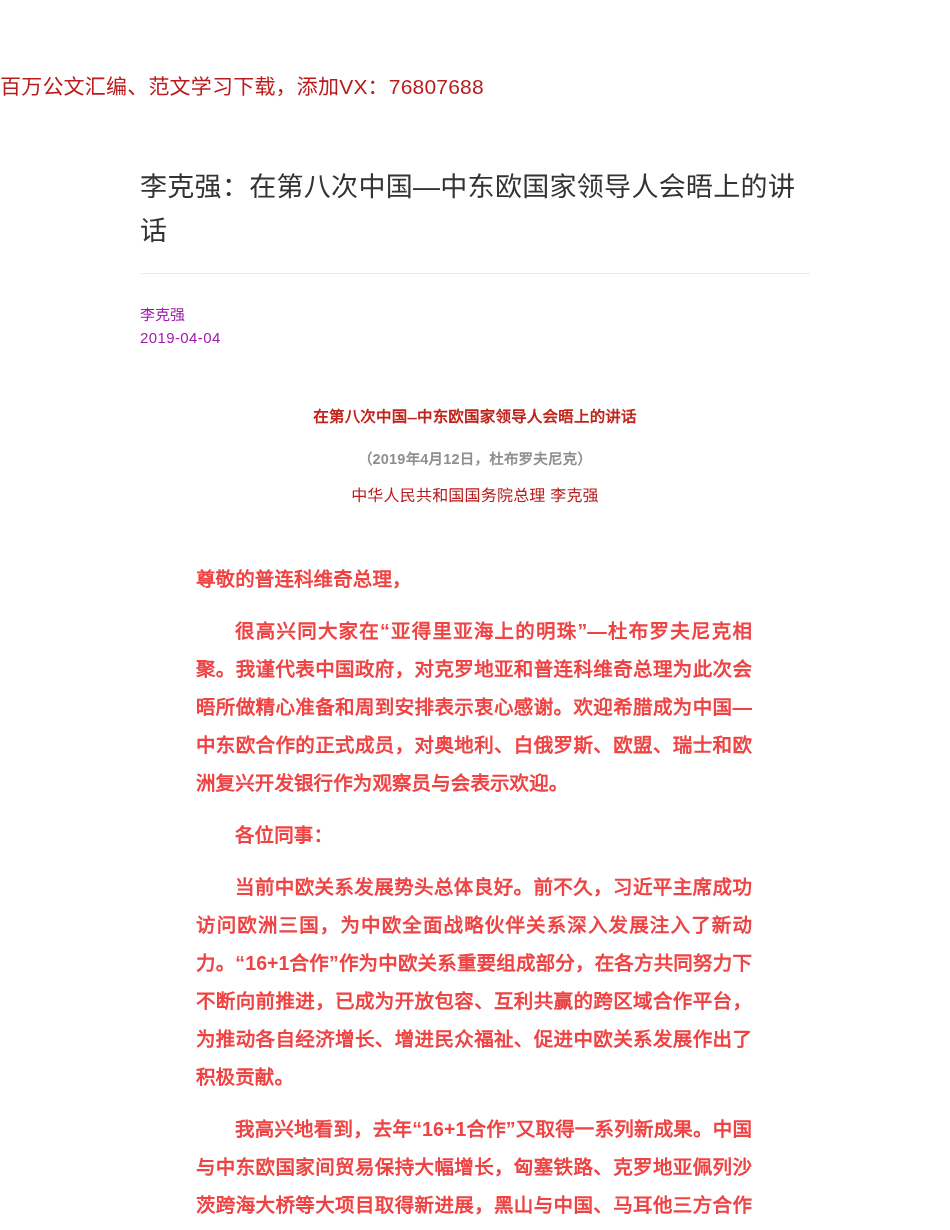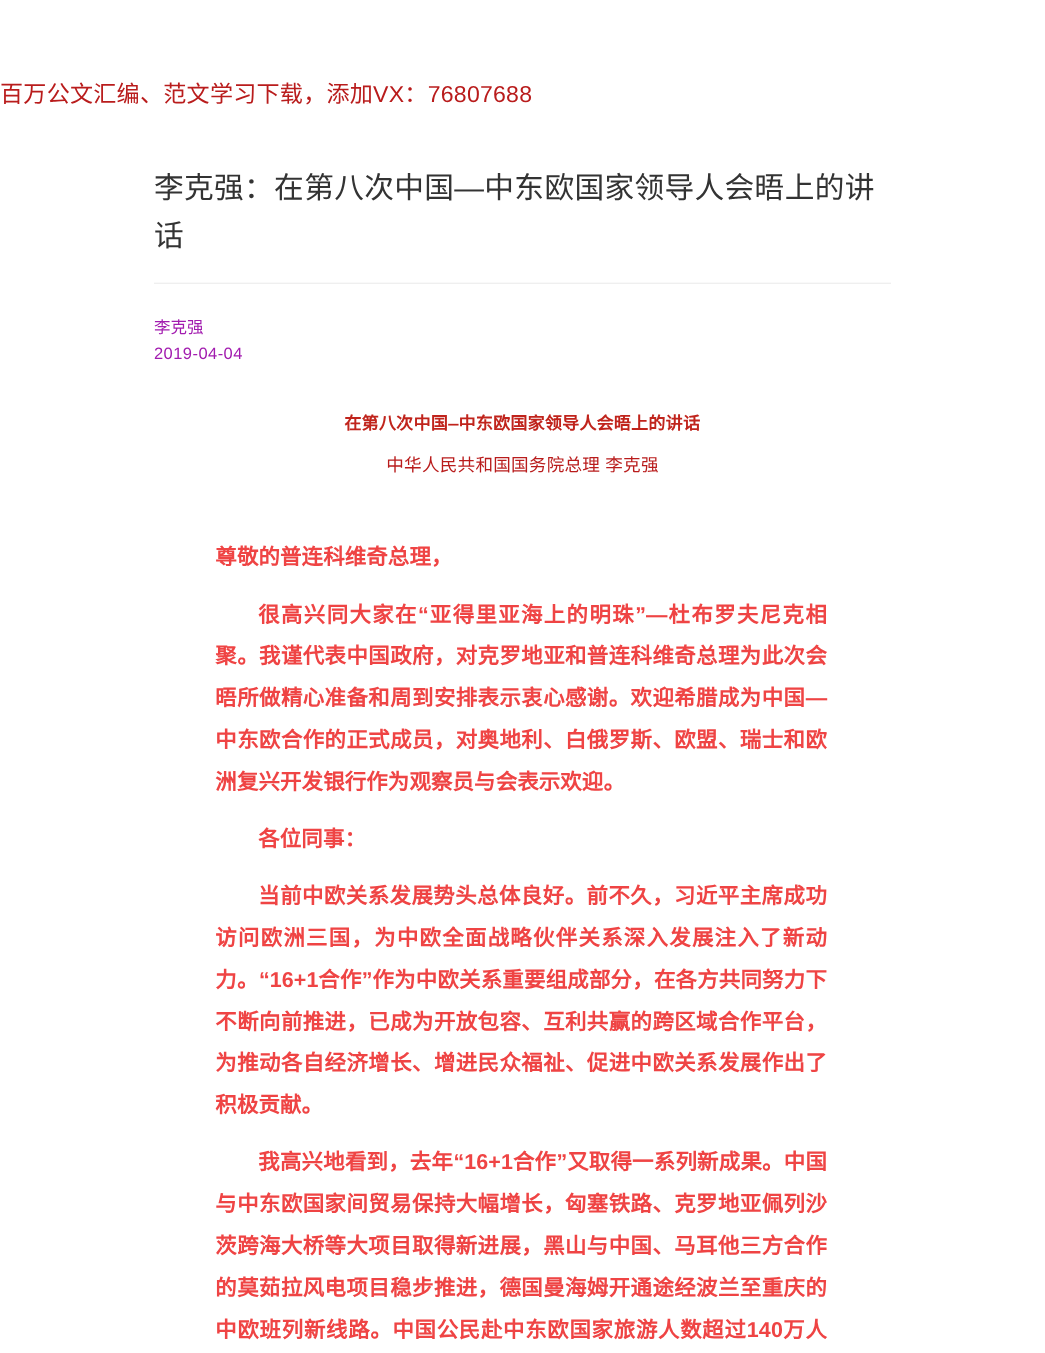--- a/index.html
+++ b/index.html
@@ -30,21 +30,21 @@
     padding-top: 72px;
     font-size: 21px;
     line-height: 30px;
     color: #b91c1c;
     letter-spacing: 0.2px;
     white-space: nowrap;
   }
 
   
   .article-header {
-    margin: 0 auto;
+    margin: 16px auto;
     width: 670px;
     padding-top: 47px;
   }
   .page-title {
     font-size: 27px;
     line-height: 44px;
     color: #333333;
     font-weight: 400;
     margin: 0;
     letter-spacing: 0.3px;
@@ -133,20 +133,21 @@
 
     <div class="meta">
       <span class="meta-author">李克强</span>
       <span class="meta-date">2019-04-04</span>
     </div>
   </div>
 
   <div class="doc">
     <p class="doc-title">在第八次中国—中东欧国家领导人会晤上的讲话</p>
 
+    <p class="doc-subtitle">（2019年4月12日，杜布罗夫尼克）</p>
 
     <p class="doc-byline">中华人民共和国国务院总理 李克强</p>
 
     <div class="doc-body">
       <p class="para no-indent">尊敬的普连科维奇总理，</p>
       <p class="para">很高兴同大家在“亚得里亚海上的明珠”—杜布罗夫尼克相聚。我谨代表中国政府，对克罗地亚和普连科维奇总理为此次会晤所做精心准备和周到安排表示衷心感谢。欢迎希腊成为中国—中东欧合作的正式成员，对奥地利、白俄罗斯、欧盟、瑞士和欧洲复兴开发银行作为观察员与会表示欢迎。</p>
       <p class="para">各位同事：</p>
       <p class="para">当前中欧关系发展势头总体良好。前不久，习近平主席成功访问欧洲三国，为中欧全面战略伙伴关系深入发展注入了新动力。“16+1合作”作为中欧关系重要组成部分，在各方共同努力下不断向前推进，已成为开放包容、互利共赢的跨区域合作平台，为推动各自经济增长、增进民众福祉、促进中欧关系发展作出了积极贡献。</p>
       <p class="para">我高兴地看到，去年“16+1合作”又取得一系列新成果。中国与中东欧国家间贸易保持大幅增长，匈塞铁路、克罗地亚佩列沙茨跨海大桥等大项目取得新进展，黑山与中国、马耳他三方合作的莫茹拉风电项目稳步推进，德国曼海姆开通途经波兰至重庆的中欧班列新线路。中国公民赴中东欧国家旅游人数超过140万人次，中东欧国家来华旅游达到35万人次。其他领域合作深入开展。共建“一带一路”合作正有序展开。</p>
     </div>

